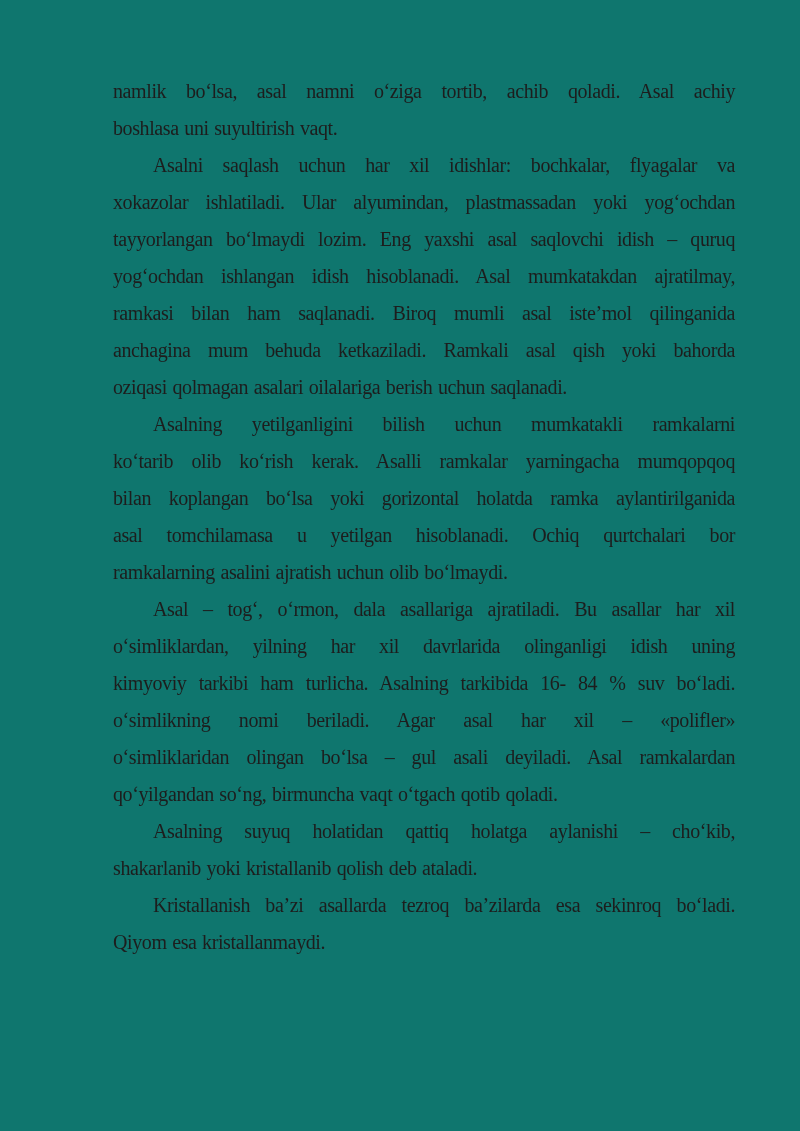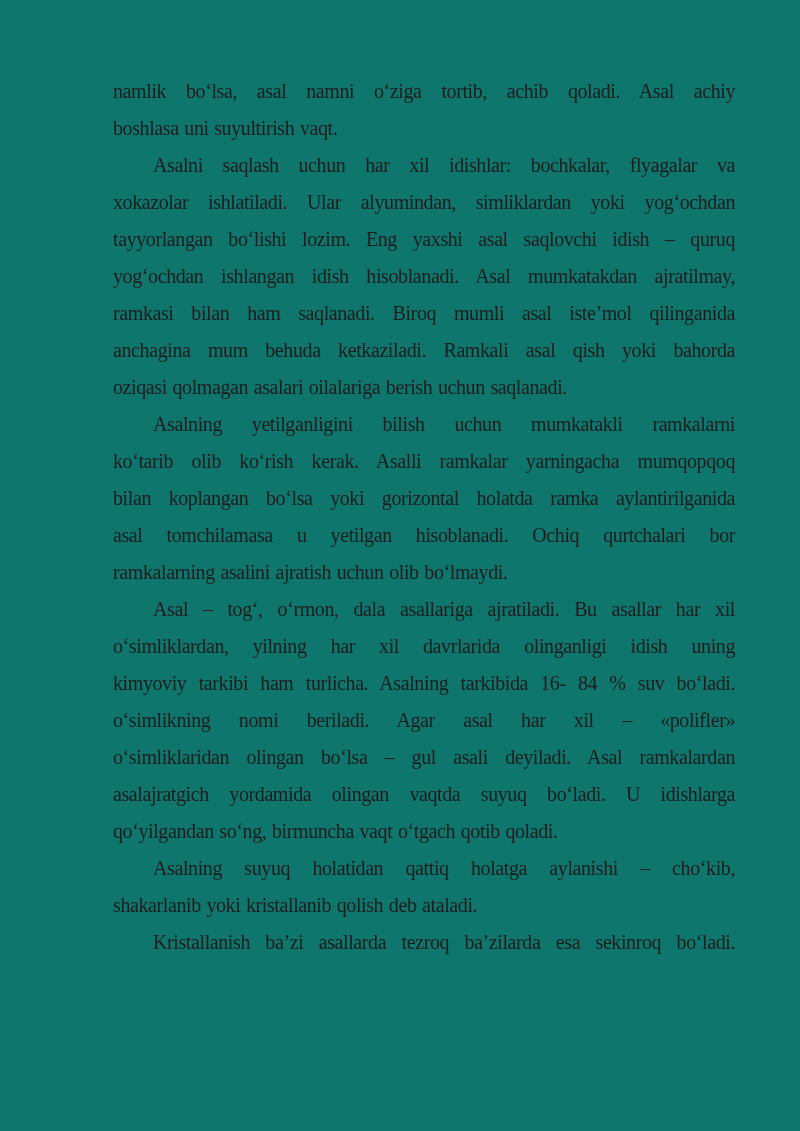--- a/index.html
+++ b/index.html
@@ -46,44 +46,44 @@
 <body>
 
 <div class="page">
   <div class="textblock" style="color: rgb(29, 29, 29);">
       <div class="para">
         <div class="line">namlik bo‘lsa, asal namni o‘ziga tortib, achib qoladi. Asal achiy</div>
         <div class="line last">boshlasa uni suyultirish vaqt.</div>
       </div>
       <div class="para">
         <div class="line indent">Asalni saqlash uchun har xil idishlar: bochkalar, flyagalar va</div>
-        <div class="line">xokazolar ishlatiladi. Ular alyumindan, simliklardan yoki yog‘ochdan</div>
-        <div class="line">tayyorlangan bo‘lishi lozim. Eng yaxshi asal saqlovchi idish – quruq</div>
+        <div class="line">xokazolar ishlatiladi. Ular alyumindan, plastmassadan yoki yog‘ochdan</div>
+        <div class="line">tayyorlangan bo‘lmaydi lozim. Eng yaxshi asal saqlovchi idish – quruq</div>
         <div class="line">yog‘ochdan ishlangan idish hisoblanadi. Asal mumkatakdan ajratilmay,</div>
         <div class="line">ramkasi bilan ham saqlanadi. Biroq mumli asal iste’mol qilinganida</div>
         <div class="line">anchagina mum behuda ketkaziladi. Ramkali asal qish yoki bahorda</div>
         <div class="line last">oziqasi qolmagan asalari oilalariga berish uchun saqlanadi.</div>
       </div>
       <div class="para">
         <div class="line indent">Asalning yetilganligini bilish uchun mumkatakli ramkalarni</div>
         <div class="line">ko‘tarib olib ko‘rish kerak. Asalli ramkalar yarningacha mumqopqoq</div>
         <div class="line">bilan koplangan bo‘lsa yoki gorizontal holatda ramka aylantirilganida</div>
         <div class="line">asal tomchilamasa u yetilgan hisoblanadi. Ochiq qurtchalari bor</div>
         <div class="line last">ramkalarning asalini ajratish uchun olib bo‘lmaydi.</div>
       </div>
       <div class="para">
         <div class="line indent">Asal – tog‘, o‘rmon, dala asallariga ajratiladi. Bu asallar har xil</div>
         <div class="line">o‘simliklardan, yilning har xil davrlarida olinganligi idish uning</div>
         <div class="line">kimyoviy tarkibi ham turlicha. Asalning tarkibida 16- 84 % suv bo‘ladi.</div>
         <div class="line">o‘simlikning nomi beriladi. Agar asal har xil – «polifler»</div>
         <div class="line">o‘simliklaridan olingan bo‘lsa – gul asali deyiladi. Asal ramkalardan</div>
-        <div class="line">asalajratgich yordamida olingan vaqtda suyuq bo‘ladi. U idishlarga</div>
         <div class="line last">qo‘yilgandan so‘ng, birmuncha vaqt o‘tgach qotib qoladi.</div>
       </div>
       <div class="para">
         <div class="line indent">Asalning suyuq holatidan qattiq holatga aylanishi – cho‘kib,</div>
         <div class="line last">shakarlanib yoki kristallanib qolish deb ataladi.</div>
       </div>
       <div class="para">
         <div class="line indent">Kristallanish ba’zi asallarda tezroq ba’zilarda esa sekinroq bo‘ladi.</div>
+        <div class="line last">Qiyom esa kristallanmaydi.</div>
       </div>
     </div>
 </div>
 
 </body></html>

